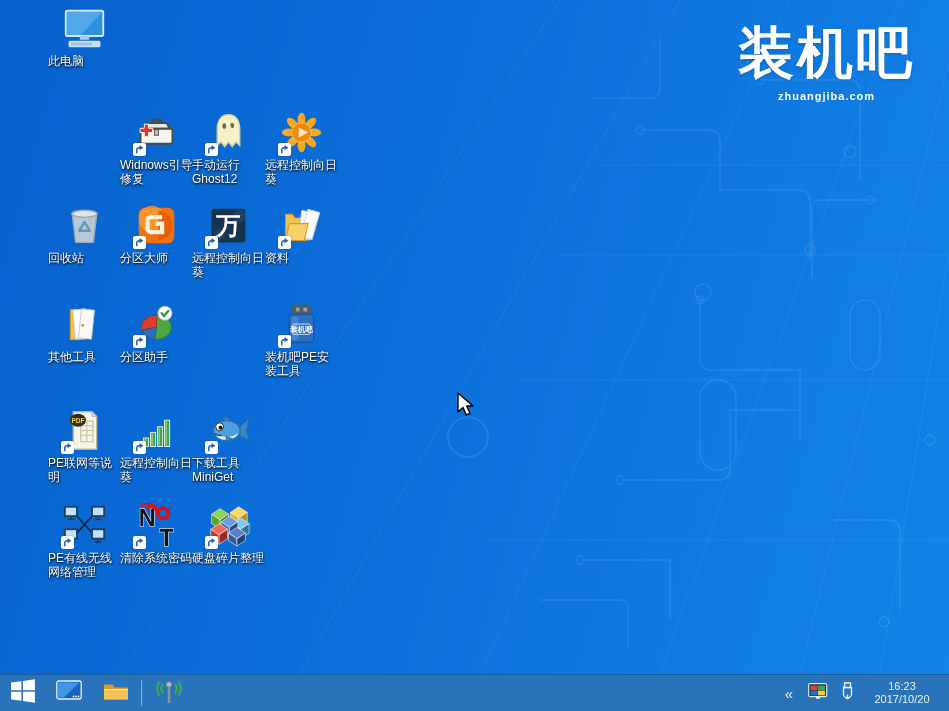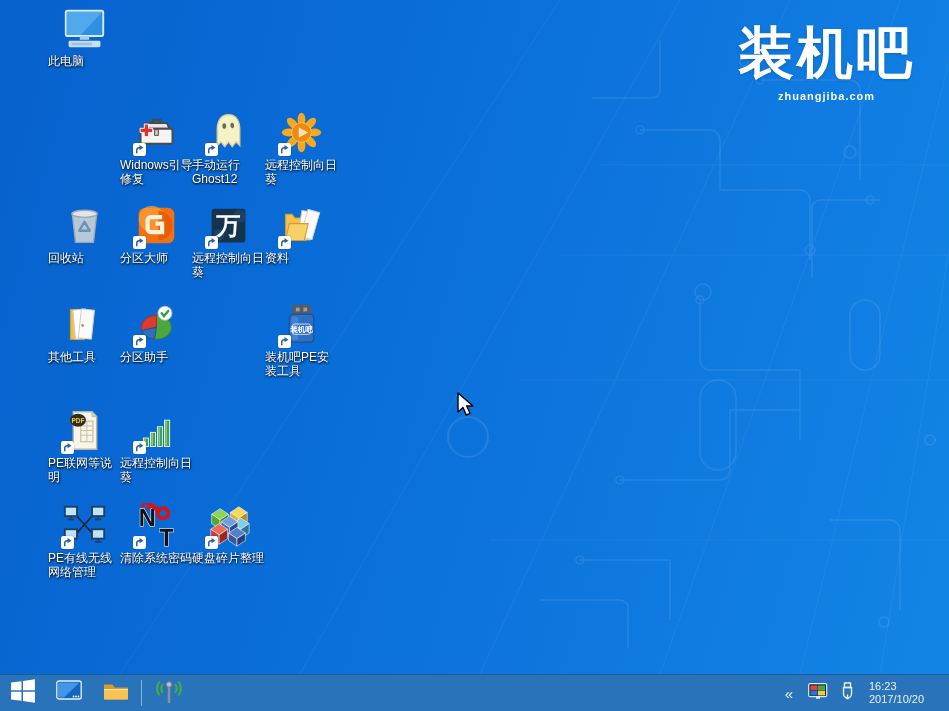--- a/index.html
+++ b/index.html
@@ -36,21 +36,21 @@
   #taskbar{
     position:absolute;left:0;bottom:0;width:949px;height:37px;background:#2873b9;
     border-top:1px solid #1e5c97;box-sizing:border-box;display:flex;align-items:center;
   }
   .tb-left{display:flex;align-items:center;height:100%;}
   .tb-btn{height:100%;display:flex;align-items:center;justify-content:center;padding:0 10px;}
   .tb-sep{width:1px;height:26px;background:rgba(255,255,255,.45);margin:0 2px;}
   .tb-right{margin-left:auto;display:flex;align-items:center;height:100%;padding-right:6px;}
   .chev{color:#eaf3fb;font-size:15px;padding:0 9px;line-height:37px;}
   .tray-ic{display:flex;align-items:center;justify-content:center;padding:0 6px;height:100%;}
-  #clock{color:#eaf3fb;font-size:11px;line-height:13px;text-align:left;padding:0 8px;min-width:66px;}
+  #clock{color:#eaf3fb;font-size:11px;line-height:13px;text-align:center;padding:0 8px;min-width:66px;}
   
   #cursor{position:absolute;left:457px;top:392px;}
 </style>
 </head>
 <body>
 
 <div id="desktop">
 
   <svg id="circuit" width="949" height="674">
     <g stroke="#ffffff" fill="none" opacity="0.055" stroke-width="1">
@@ -359,20 +359,41 @@
       <span class="sc">
           <svg viewBox="0 0 12 12" width="11" height="11">
             <path d="M3,10 V6.5 a2.5,2.5 0 0 1 2.5,-2.5 H7" fill="none" stroke="#2d5e9e" stroke-width="1.6"></path>
             <path d="M6,1.2 L10.3,4 L6,6.8 Z" fill="#2d5e9e"></path>
           </svg>
         </span>
     </div>
     <div class="lbl">远程控制向日葵</div>
   </div>
 
+  <div class="cell" style="left:144px;top:408px">
+    <div class="art">
+      <svg viewBox="0 0 48 48" width="45" height="45">
+        <path d="M34,22 L46,11 L43,24 L46,34 L34,28 z" fill="#3a85c2" stroke="#2c6ba4"></path>
+        <path d="M20,9 l9,6 -11,3 z" fill="#3a85c2" stroke="#2c6ba4"></path>
+        <ellipse cx="22" cy="24" rx="14.5" ry="10.5" fill="#4da0dc" stroke="#2c6ba4" stroke-width="1.5"></ellipse>
+        <path d="M9,26 q13,9 26,1 q-4,7 -14,7 q-9,0 -12,-8 z" fill="#d6eaf8"></path>
+        <circle cx="14.5" cy="20" r="4.2" fill="#ffffff" stroke="#222222"></circle>
+        <circle cx="15.5" cy="21" r="2" fill="#111111"></circle>
+        <path d="M9,27 q4,3 8,2" stroke="#1c4a73" stroke-width="1.5" fill="none"></path>
+        <path d="M22,30 l6,3 -7,3 z" fill="#3a85c2" stroke="#2c6ba4"></path>
+      </svg>
+      <span class="sc">
+          <svg viewBox="0 0 12 12" width="11" height="11">
+            <path d="M3,10 V6.5 a2.5,2.5 0 0 1 2.5,-2.5 H7" fill="none" stroke="#2d5e9e" stroke-width="1.6"></path>
+            <path d="M6,1.2 L10.3,4 L6,6.8 Z" fill="#2d5e9e"></path>
+          </svg>
+        </span>
+    </div>
+    <div class="lbl">下载工具MiniGet</div>
+  </div>
 
   <div class="cell" style="left:0;top:503px">
     <div class="art">
       <svg viewBox="0 0 48 48" width="45" height="45">
         <path d="M14,12 L34,34 M34,12 L14,34" stroke="#10263d" stroke-width="1.8"></path>
         <g fill="#bfe3f7" stroke="#1d3f63" stroke-width="2">
           <rect x="3" y="4" width="13" height="10"></rect>
             <rect x="32" y="4" width="13" height="10"></rect>
           <rect x="3" y="28" width="13" height="10"></rect>
             <rect x="32" y="28" width="13" height="10"></rect>

